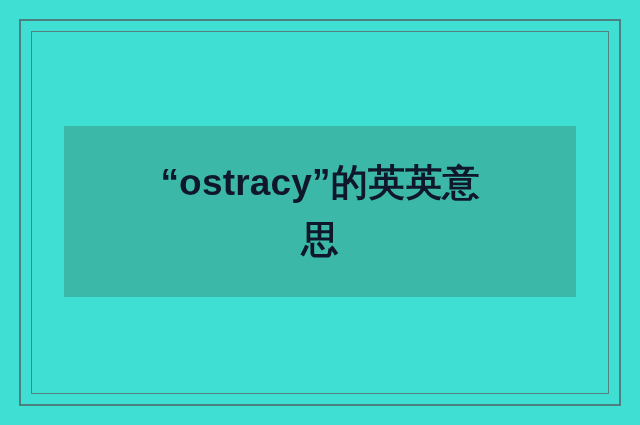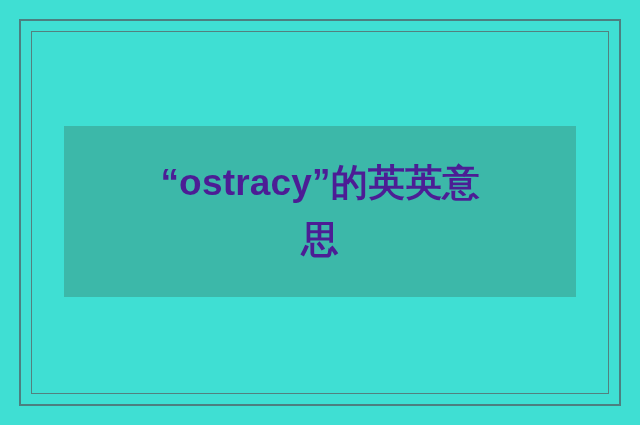--- a/index.html
+++ b/index.html
@@ -53,21 +53,21 @@
     height: 171px;
     background: #3cb8a9;
     box-sizing: border-box;
     display: flex;
     flex-direction: column;
     align-items: center;
     justify-content: center;
   }
 
   .title-text {
-    color: #4c1d95;
+    color: #0f172a;
     font-size: 37px;
     font-weight: bold;
     line-height: 1.52;
     text-align: center;
     letter-spacing: 0.2px;
     width: 330px;
     word-break: break-all;
     margin: 0;
     padding: 0;
   }

